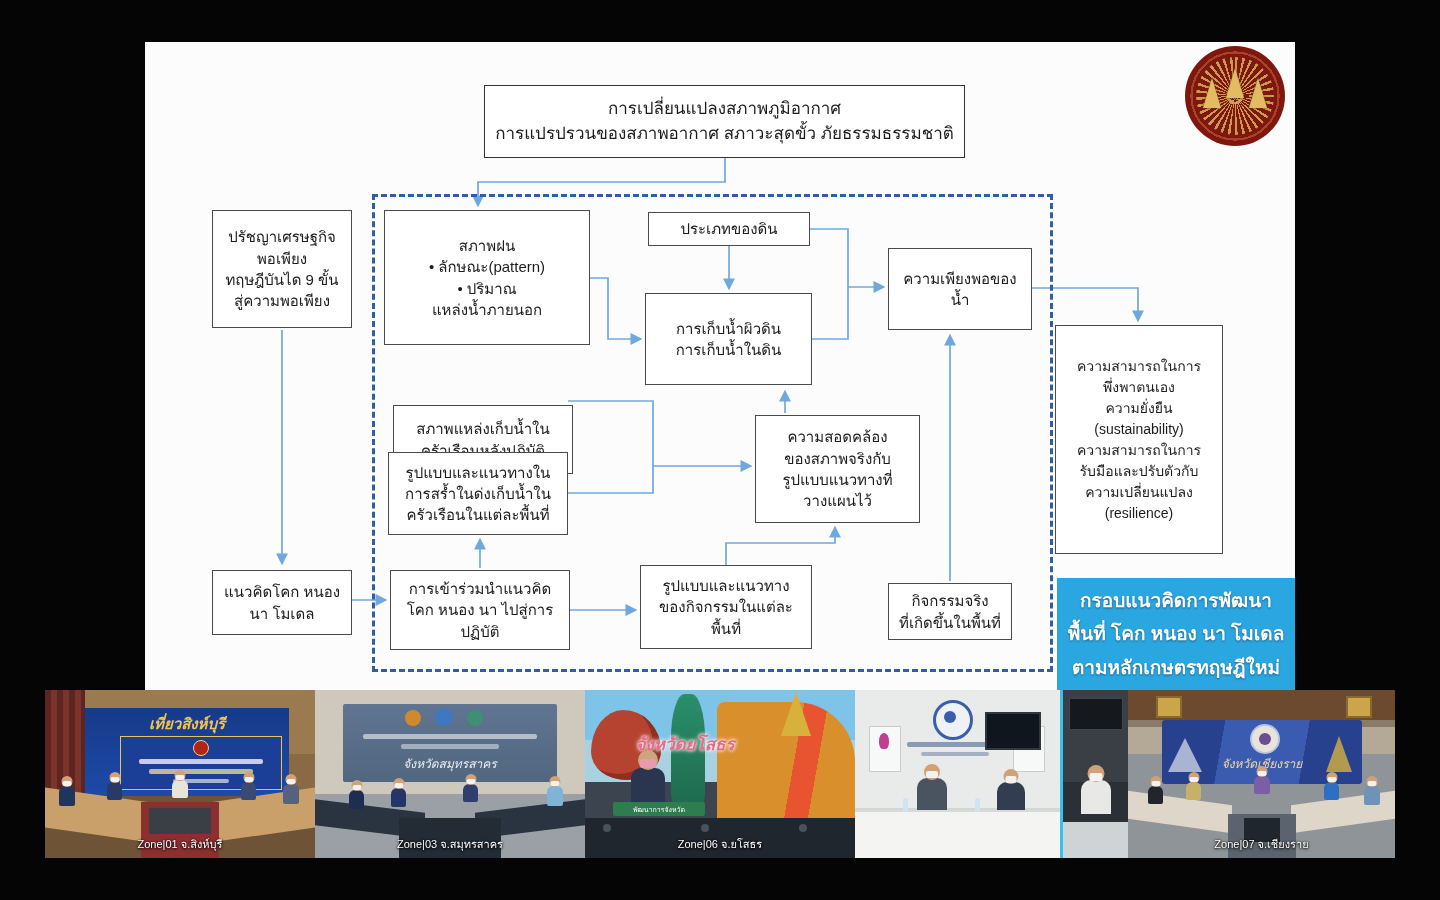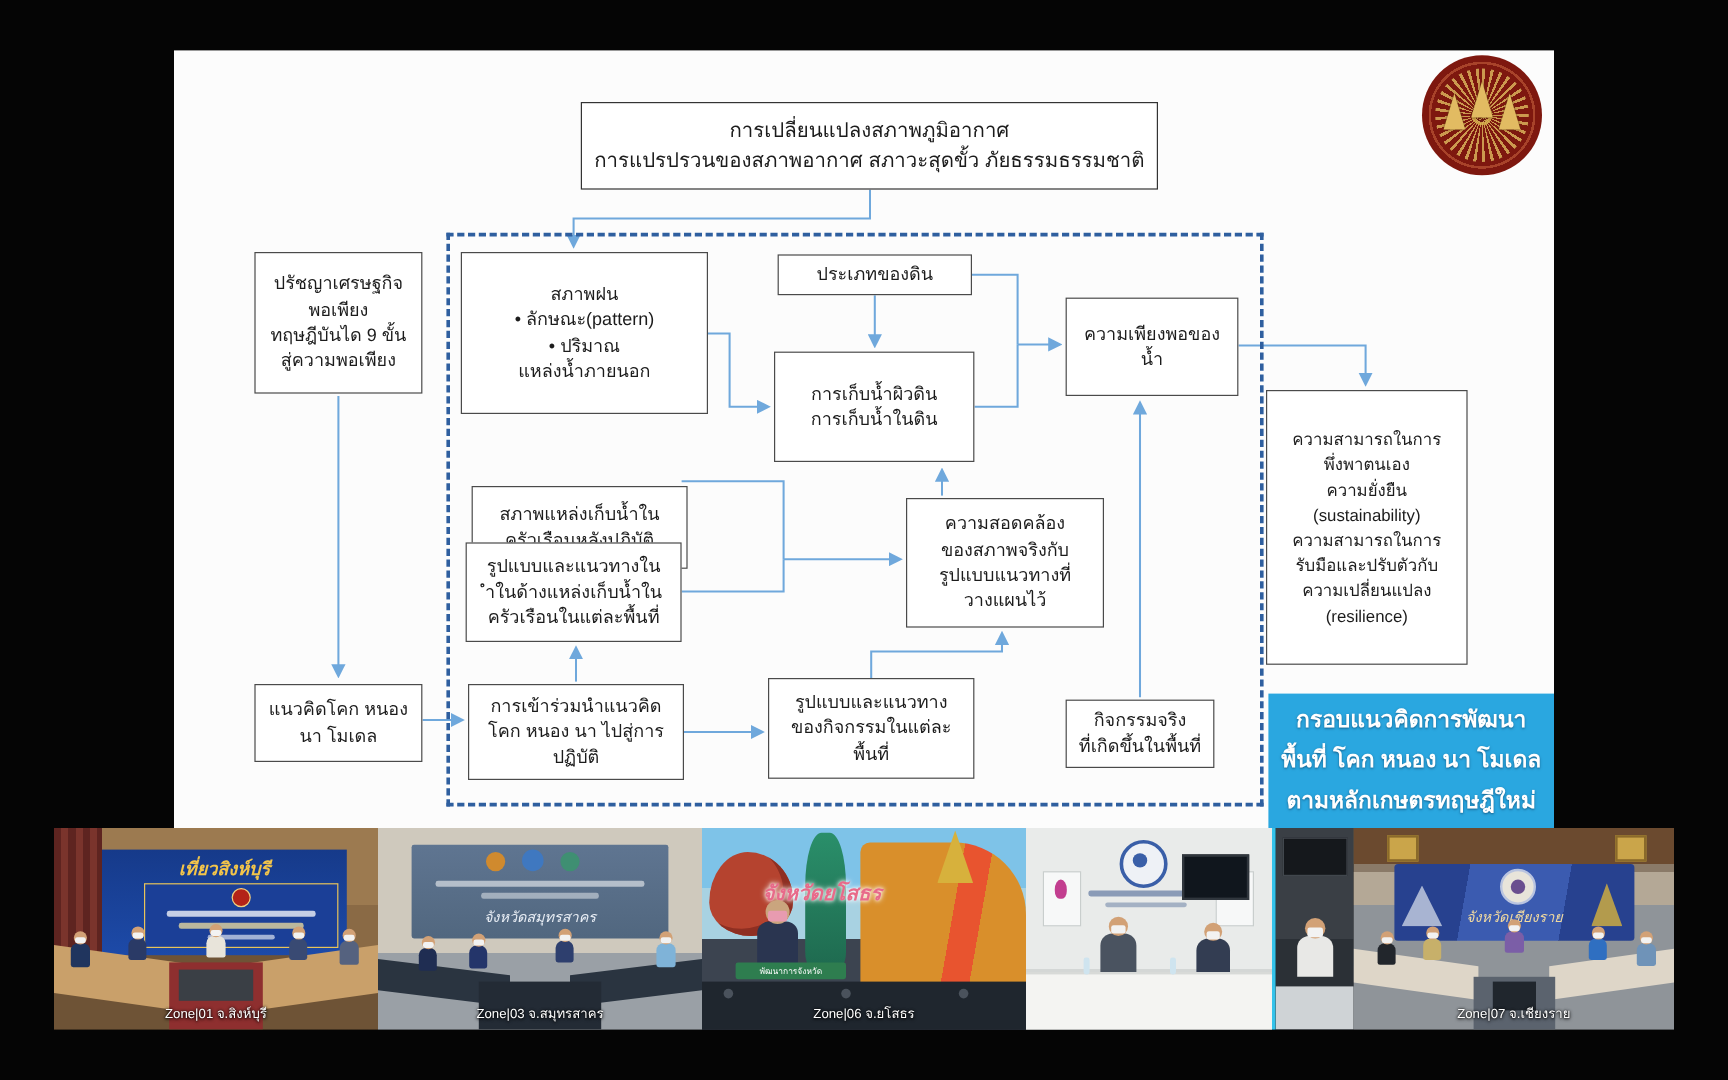--- a/index.html
+++ b/index.html
@@ -99,21 +99,21 @@
 • ปริมาณ
 แหล่งน้ำภายนอก</div>
     <div class="bx" style="left:503px;top:170px;width:162px;height:34px;">ประเภทของดิน</div>
     <div class="bx" style="left:743px;top:206px;width:144px;height:82px;">ความเพียงพอของ
 น้ำ</div>
     <div class="bx" style="left:500px;top:251px;width:167px;height:92px;">การเก็บน้ำผิวดิน
 การเก็บน้ำในดิน</div>
     <div class="bx" style="left:248px;top:323px;width:180px;height:69px;margin-top:40px;">สภาพแหล่งเก็บน้ำใน
 ครัวเรือนหลังปฏิบัติ</div>
     <div class="bx" style="left:243px;top:410px;width:180px;height:83px;">รูปแบบและแนวทางใน
-ำในด้างแหล่งเก็บน้ำใน
+การสร้ำในด่งเก็บน้ำใน
 ครัวเรือนในแต่ละพื้นที่</div>
     <div class="bx" style="left:610px;top:373px;width:165px;height:108px;">ความสอดคล้อง
 ของสภาพจริงกับ
 รูปแบบแนวทางที่
 วางแผนไว้</div>
     <div class="bx" style="left:245px;top:528px;width:180px;height:80px;">การเข้าร่วมนำแนวคิด
 โคก หนอง นา ไปสู่การ
 ปฏิบัติ</div>
     <div class="bx" style="left:495px;top:523px;width:172px;height:84px;">รูปแบบและแนวทาง
 ของกิจกรรมในแต่ละ

